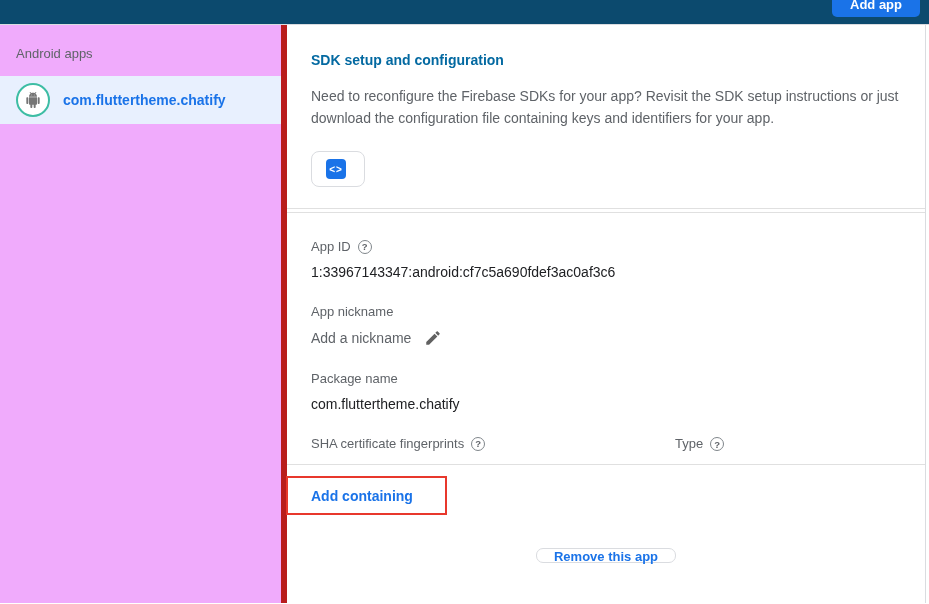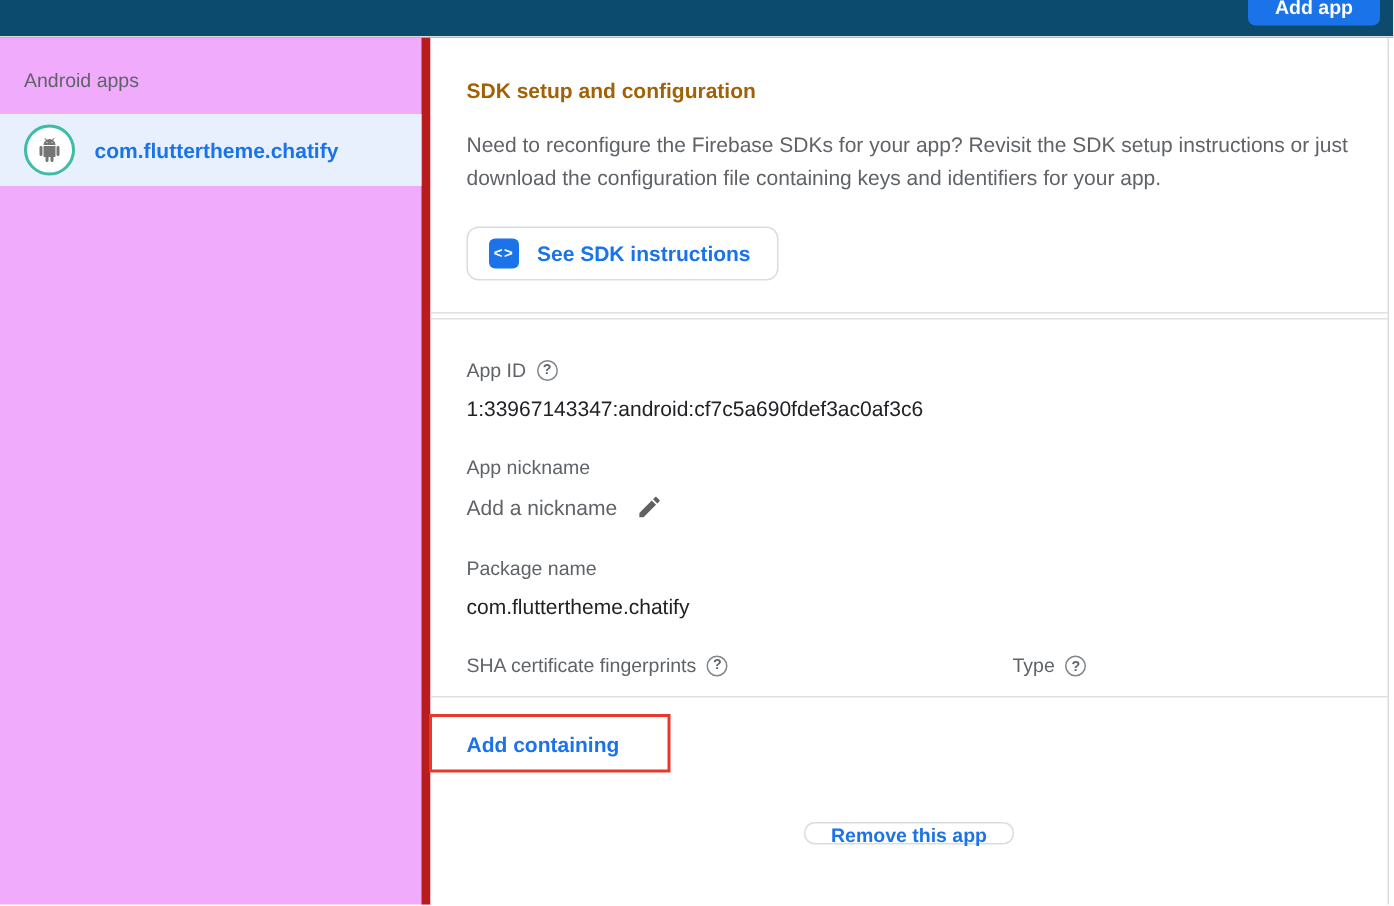--- a/index.html
+++ b/index.html
@@ -25,21 +25,21 @@
   .app-avatar { width:34px; height:34px; flex:0 0 34px; border-radius:50%; border:2px solid #3DBDA4;
     background:#fff; display:flex; align-items:center; justify-content:center; }
   .app-avatar svg { width:16px; height:16px; fill:#757575; }
   .app-name { margin-left:13px; font-size:14px; font-weight:bold; color:#1A73E8; }
 
   
   .main { flex:1 1 auto; margin-right:3px; border-right:1px solid #DADCE0; display:flex; flex-direction:column; background:#fff; }
 
   
   .card-sdk { padding:27px 24px 21px; border-bottom:1px solid #E0E0E0; }
-  .card-title { font-size:14px; font-weight:bold; color:#a16207; margin-bottom:17px; }
+  .card-title { font-size:14px; font-weight:bold; color:#0369a1; margin-bottom:17px; }
   .card-desc { font-size:14px; color:#5F6368; line-height:22px; max-width:608px; margin-bottom:22px; }
   .actions { display:flex; align-items:center; gap:36px; }
   .sdk-btn { display:inline-flex; align-items:center; gap:12px; height:36px; padding:0 18px 0 14px;
     background:#fff; border:1px solid #DADCE0; border-radius:8px; cursor:pointer;
     font-family:inherit; font-size:14px; font-weight:bold; color:#1A73E8; }
   .code-icon { width:20px; height:20px; border-radius:4px; background:#1A73E8; color:#fff;
     display:flex; align-items:center; justify-content:center; font-size:10px; font-weight:bold; letter-spacing:1px; }
   .download-link { display:inline-flex; align-items:center; gap:11px; font-size:14px; font-weight:bold;
     color:#1A73E8; text-decoration:none; cursor:pointer; }
   .download-link svg { width:18px; height:18px; fill:#1A73E8; }
@@ -93,21 +93,20 @@
     </div>
 
     <div class="main">
 
       <div class="card-sdk">
         <div class="card-title">SDK setup and configuration</div>
         <div class="card-desc">Need to reconfigure the Firebase SDKs for your app? Revisit the SDK setup instructions or just download the configuration file containing keys and identifiers for your app.</div>
         <div class="actions">
           <button class="sdk-btn">
             <span class="code-icon">&lt;&gt;</span>
-            <span>See SDK instructions</span>
           </button>
         </div>
       </div>
 
       <div class="card-details">
 
         <div class="field">
           <div class="field-label">
             <span>App ID</span>
             <span class="help-icon">?</span>

